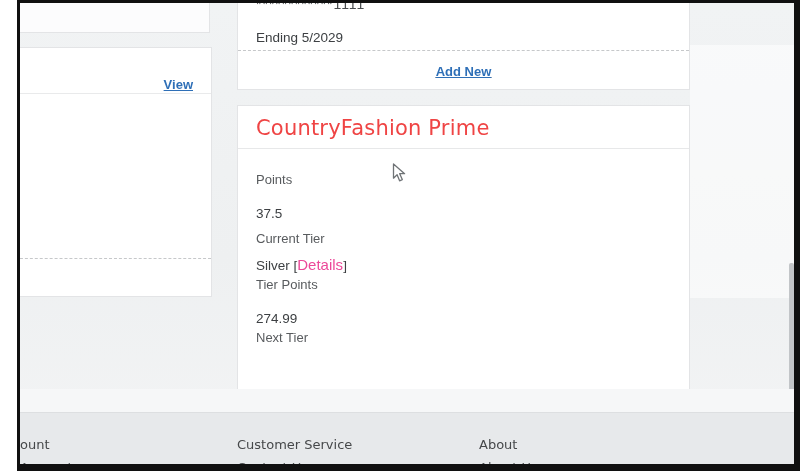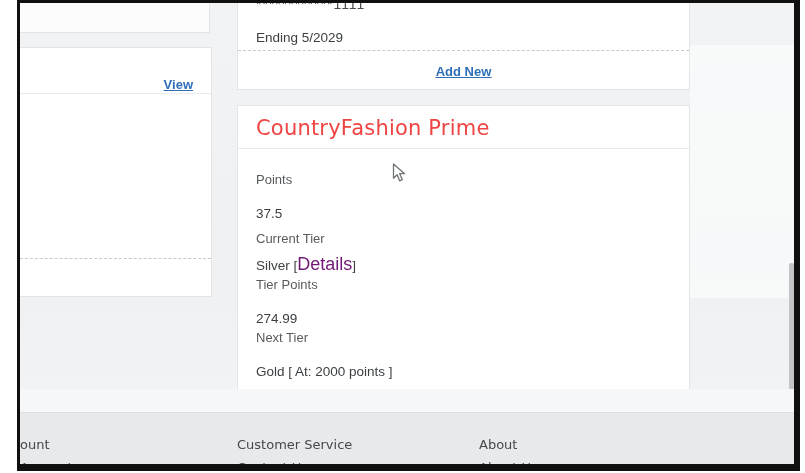--- a/index.html
+++ b/index.html
@@ -29,21 +29,21 @@
     border:1px solid #e3e4e6;
   }
 
   .title-font { font-family:"DejaVu Sans", sans-serif; }
 
   .link {
     color:#2e6fb7; text-decoration:underline; font-size:13px; font-weight:600;
     cursor:pointer;
     margin-top:15px;
   }
-  .details-link { color:#701a75; text-decoration:none; font-size:18px; cursor:pointer; }
+  .details-link { color:#ec4899; text-decoration:none; font-size:15px; cursor:pointer; }
 
   .label { color:#585b5e; font-size:13px; line-height:16px; }
   .value { color:#3d4043; font-size:13.5px; line-height:17px;margin-top:16px; }
 
   .divider-dashed { border-top:1px dashed #c6c8ca; height:0; }
   .divider-solid  { border-top:1px solid #e9eaeb; height:0; }
 
   .masked-number {
     font-size:14px; letter-spacing:1px; color:#4a4d4f; white-space:nowrap;
     line-height:18px;
@@ -107,21 +107,20 @@
 
     <div class="label abs" style="left:18px; top:117px;margin-top:8px;">Current Tier</div>
     <div class="value abs" style="left:18px; top:134px;">
       <span>Silver [</span><span class="details-link">Details</span><span>]</span>
     </div>
 
     <div class="label abs" style="left:18px; top:171px;">Tier Points</div>
     <div class="value abs" style="left:18px; top:188px;">274.99</div>
 
     <div class="label abs" style="left:18px; top:224px;">Next Tier</div>
-    <div class="value abs" style="left:18px; top:241px;">Gold [ At: 2000 points ]</div>
   </div>
 
   <div class="right-ghost-panel"></div>
 
   <div class="scroll-thumb"></div>
 
   <div class="pre-footer-strip"></div>
 
   <div class="footer">
     <div class="footer-heading title-font" style="left:0;   top:24px;">ount</div>

